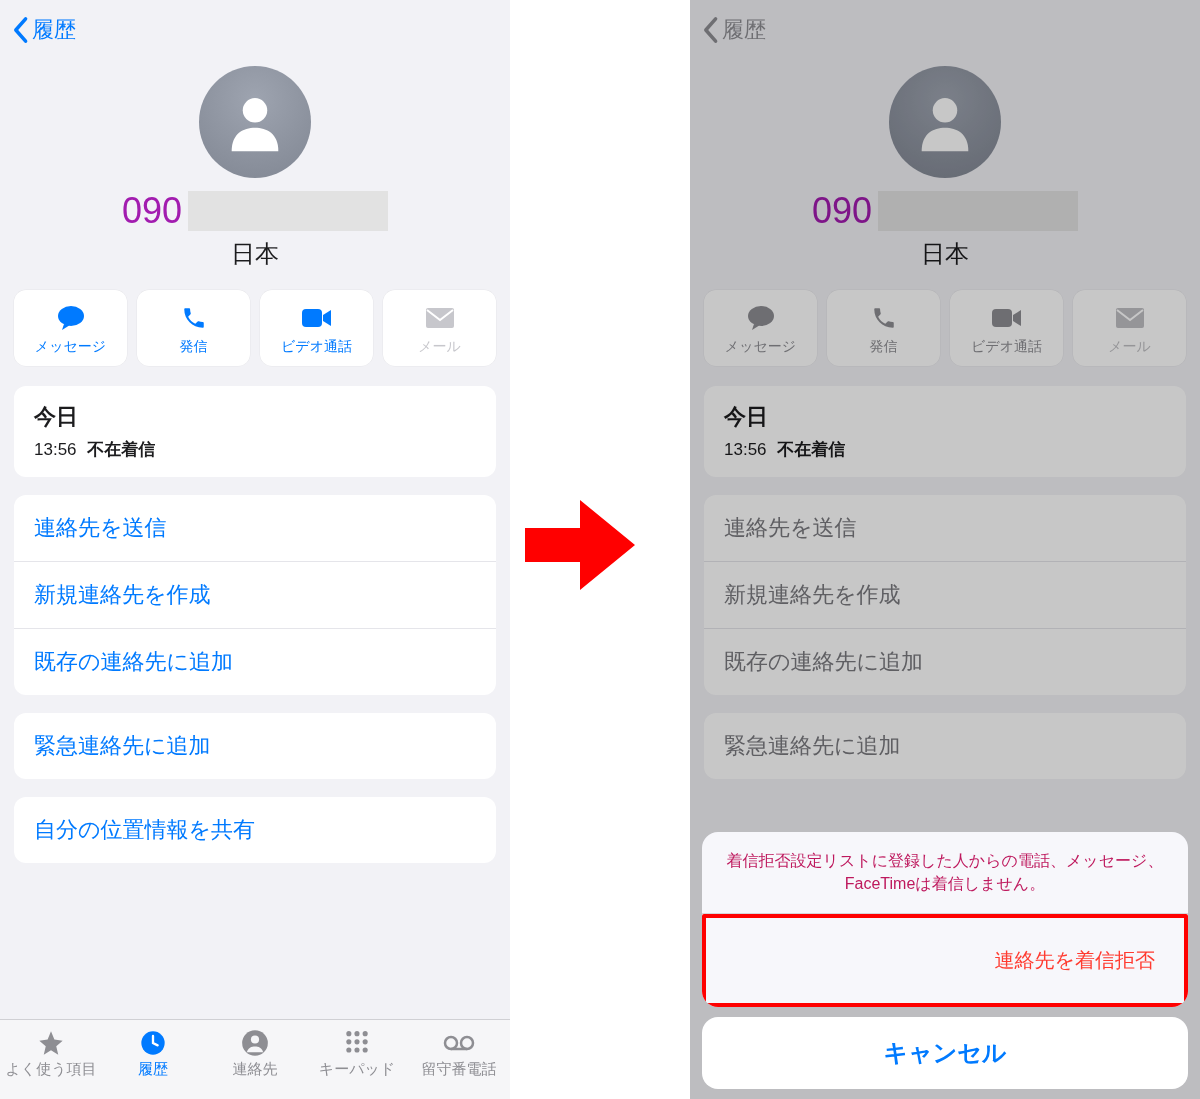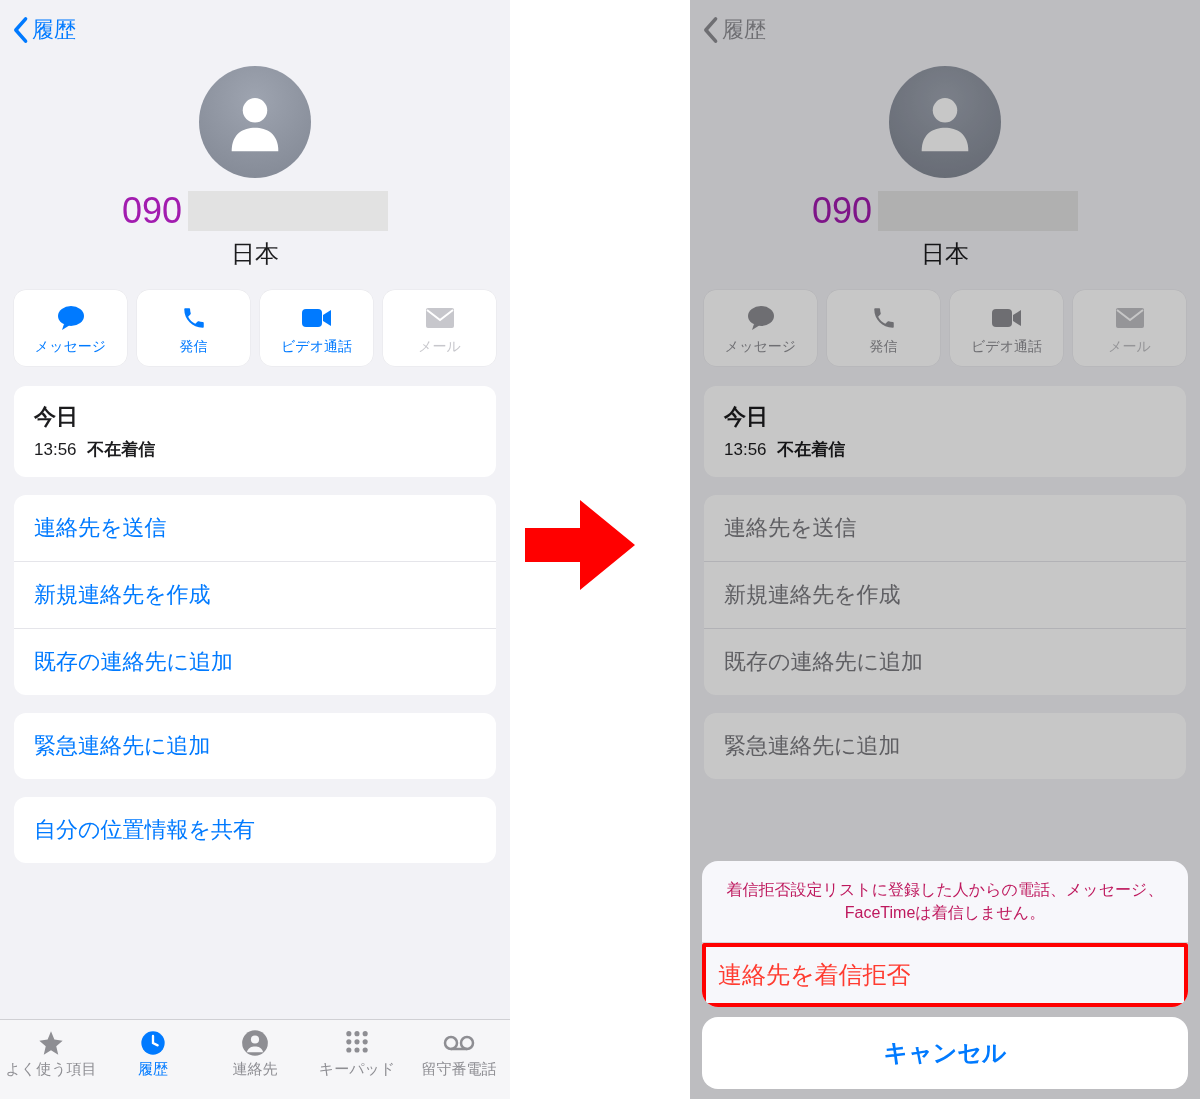--- a/index.html
+++ b/index.html
@@ -222,23 +222,23 @@
   }
   .sheet-msg {
     padding: 18px 20px;
     text-align: center;
     font-size: 16px;
     color: #be185d;
     line-height: 1.4;
     border-bottom: 0.5px solid #d6d6da;
   }
   .sheet-action {
-    padding: 12px;
-    text-align: left;
-    font-size: 24px;
+    padding: 29px;
+    text-align: right;
+    font-size: 20px;
     color: #ff3b30;
   }
   .sheet-cancel {
     background: #fff;
     border-radius: 16px;
     padding: 20px;
     text-align: center;
     font-size: 24px;
     color: #007aff;
     font-weight: 600;

